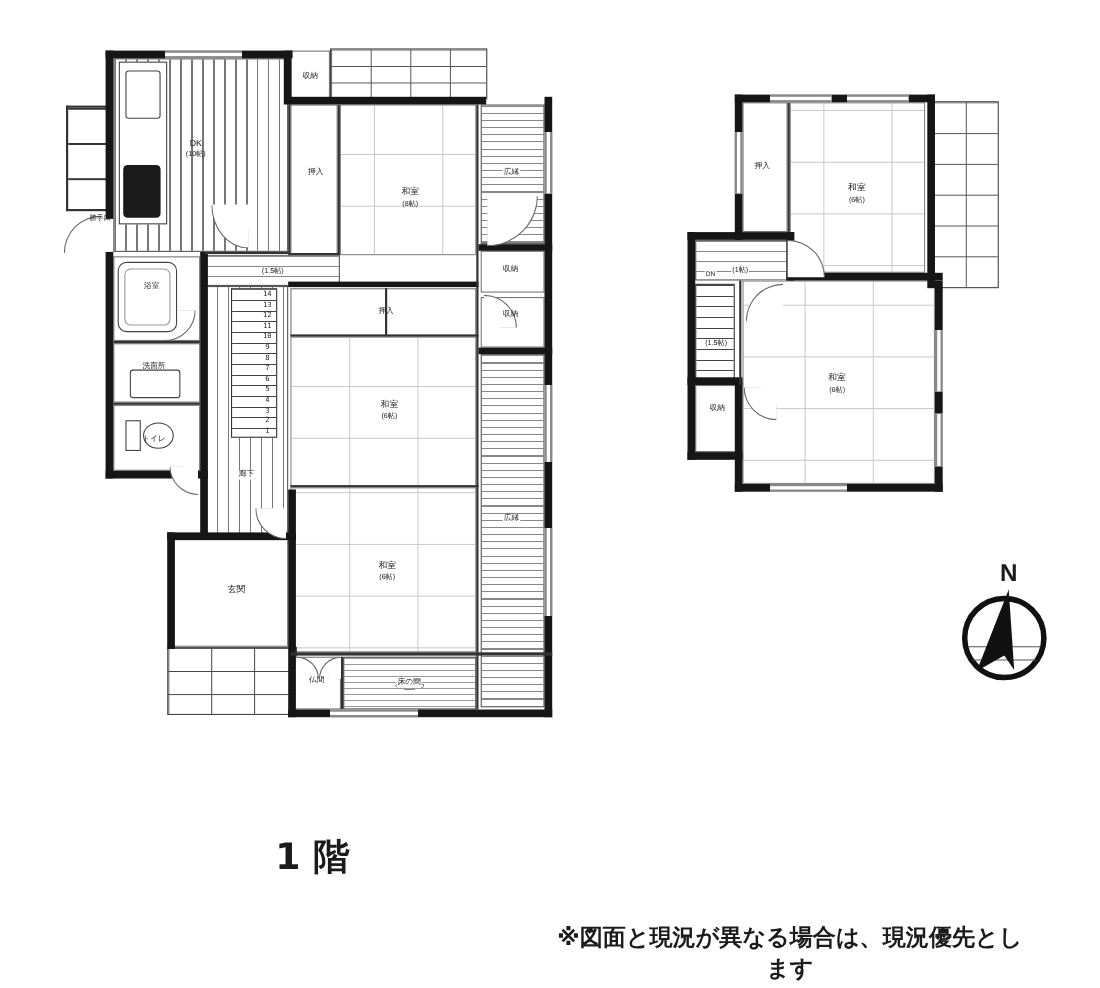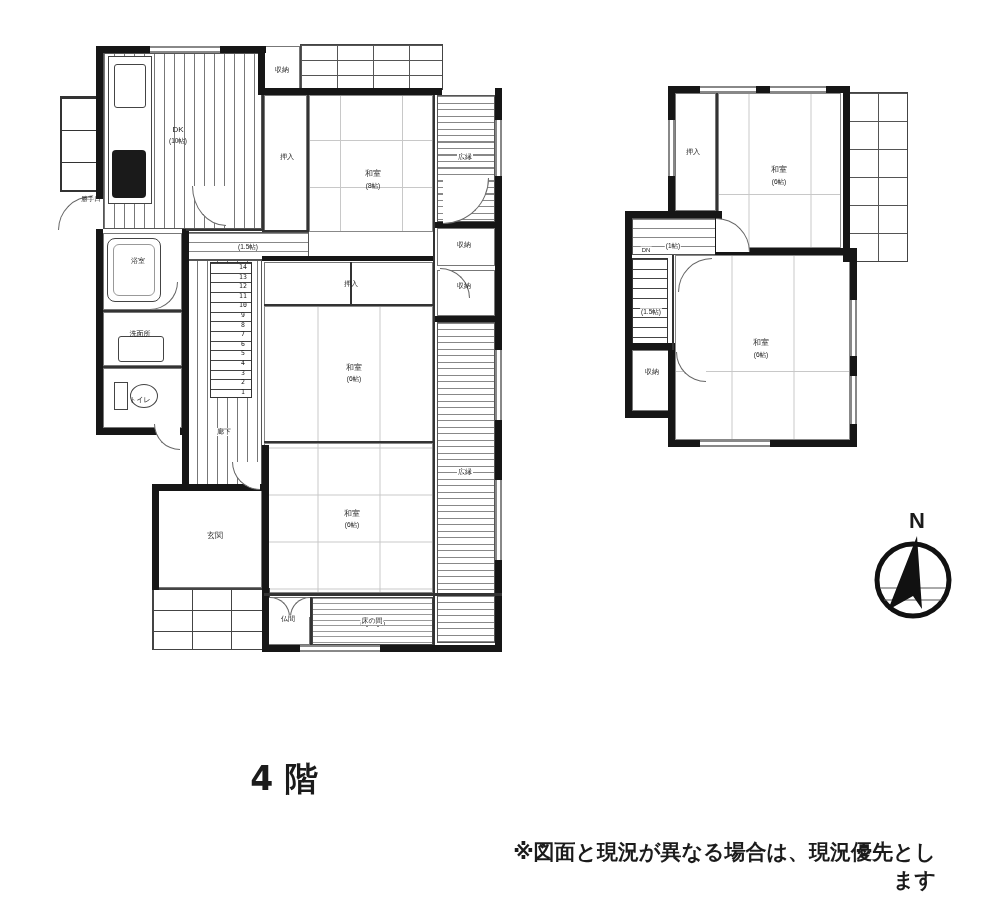--- a/index.html
+++ b/index.html
@@ -36,21 +36,21 @@
   .a-bl{border-bottom:1.3px solid #666;border-left:1.3px solid #666;border-bottom-left-radius:100%;}
   .a-br{border-bottom:1.3px solid #666;border-right:1.3px solid #666;border-bottom-right-radius:100%;}
   .winh{background:#fff;border-top:2px solid #888;border-bottom:2px solid #888;}
   .winv{background:#fff;border-left:2px solid #888;border-right:2px solid #888;}
   .lbl{transform:translate(-50%,-50%);font-size:8px;line-height:1.15;white-space:nowrap;text-align:center;color:#1b1b1b;}
   .f7{font-size:7px;} .f65{font-size:6.5px;} .f6{font-size:6px;}
   .stnum{font-family:"DejaVu Sans Mono",monospace;font-size:6.5px;line-height:9.6px;
          text-align:center;white-space:pre-line;color:#222;}
   .fix{border:1.5px solid #444;background:#fff;}
   .cap{font-size:33px;font-weight:bold;text-align:center;font-family:"DejaVu Sans",sans-serif;}
-  .note{font-size:21px;font-weight:bold;text-align:right;font-family:"DejaVu Sans",sans-serif;}
+  .note{font-size:21px;font-weight:bold;text-align:center;font-family:"DejaVu Sans",sans-serif;}
   .nlbl{font-size:22px;font-weight:bold;transform:translate(-50%,-50%);}
   svg{position:absolute;overflow:visible;}
 </style>
 </head>
 <body>
 
 <div id="page">
 
   <div style="left:0;top:0;width:560px;height:690px;">
 
@@ -225,16 +225,16 @@
   <div style="left:858px;top:498px;width:110px;height:120px;">
     <div class="nlbl" style="left:59px;top:23px;">N</div>
     <svg width="110" height="120" viewBox="0 0 110 120">
       <circle cx="55" cy="82" r="36" fill="none" stroke="#111" stroke-width="5"></circle>
       <line x1="22" y1="90" x2="88" y2="90" stroke="#555" stroke-width="1"></line>
       <line x1="26" y1="102" x2="84" y2="102" stroke="#555" stroke-width="1"></line>
       <polygon points="59,38 30,112 55,98 64,111" fill="#111"></polygon>
     </svg>
   </div>
 
-  <div class="cap" style="left:214px;top:757px;width:140px;height:40px;">4 階</div>
+  <div class="cap" style="left:214px;top:757px;width:140px;height:40px;">1 階</div>
   <div class="note" style="left:500px;top:838px;width:436px;height:30px;">※図面と現況が異なる場合は、現況優先とします</div>
 
 </div>
 
 </body></html>

